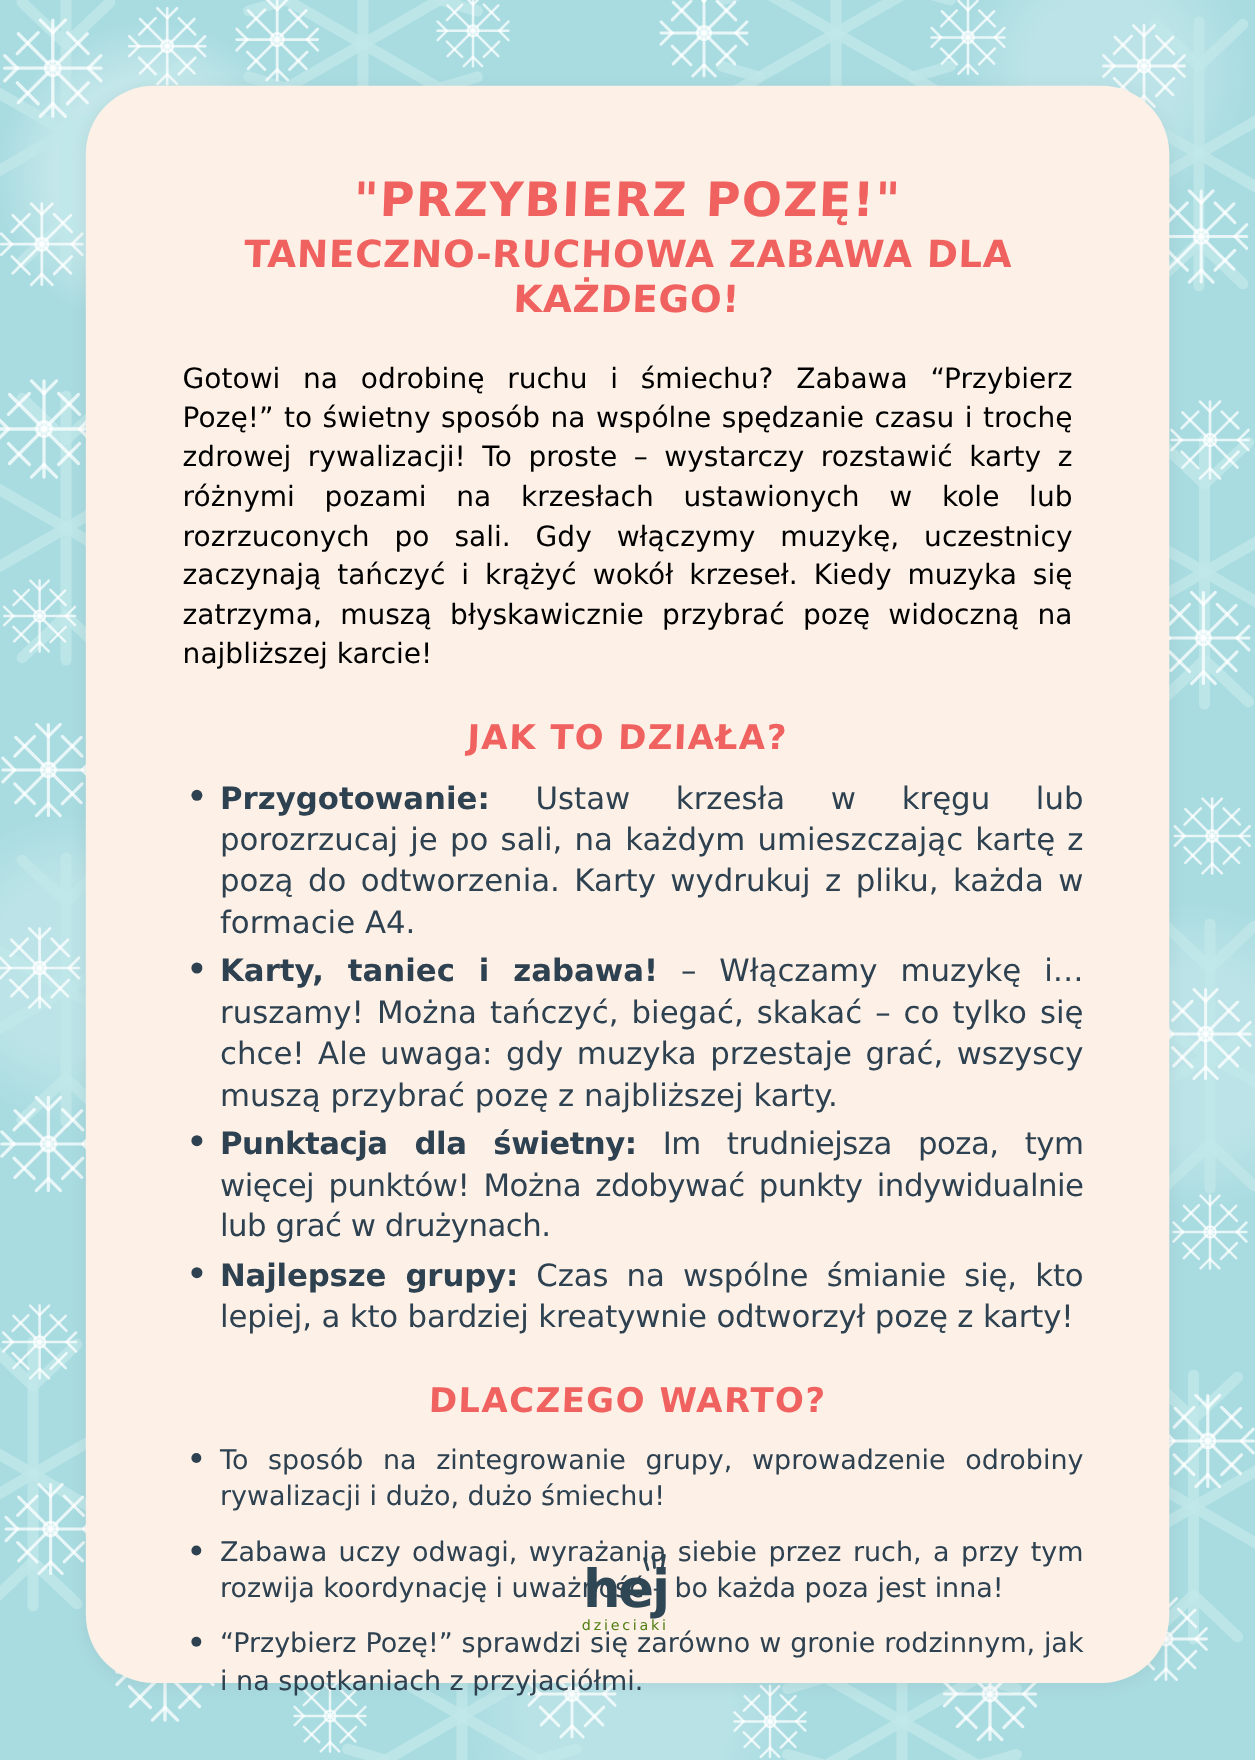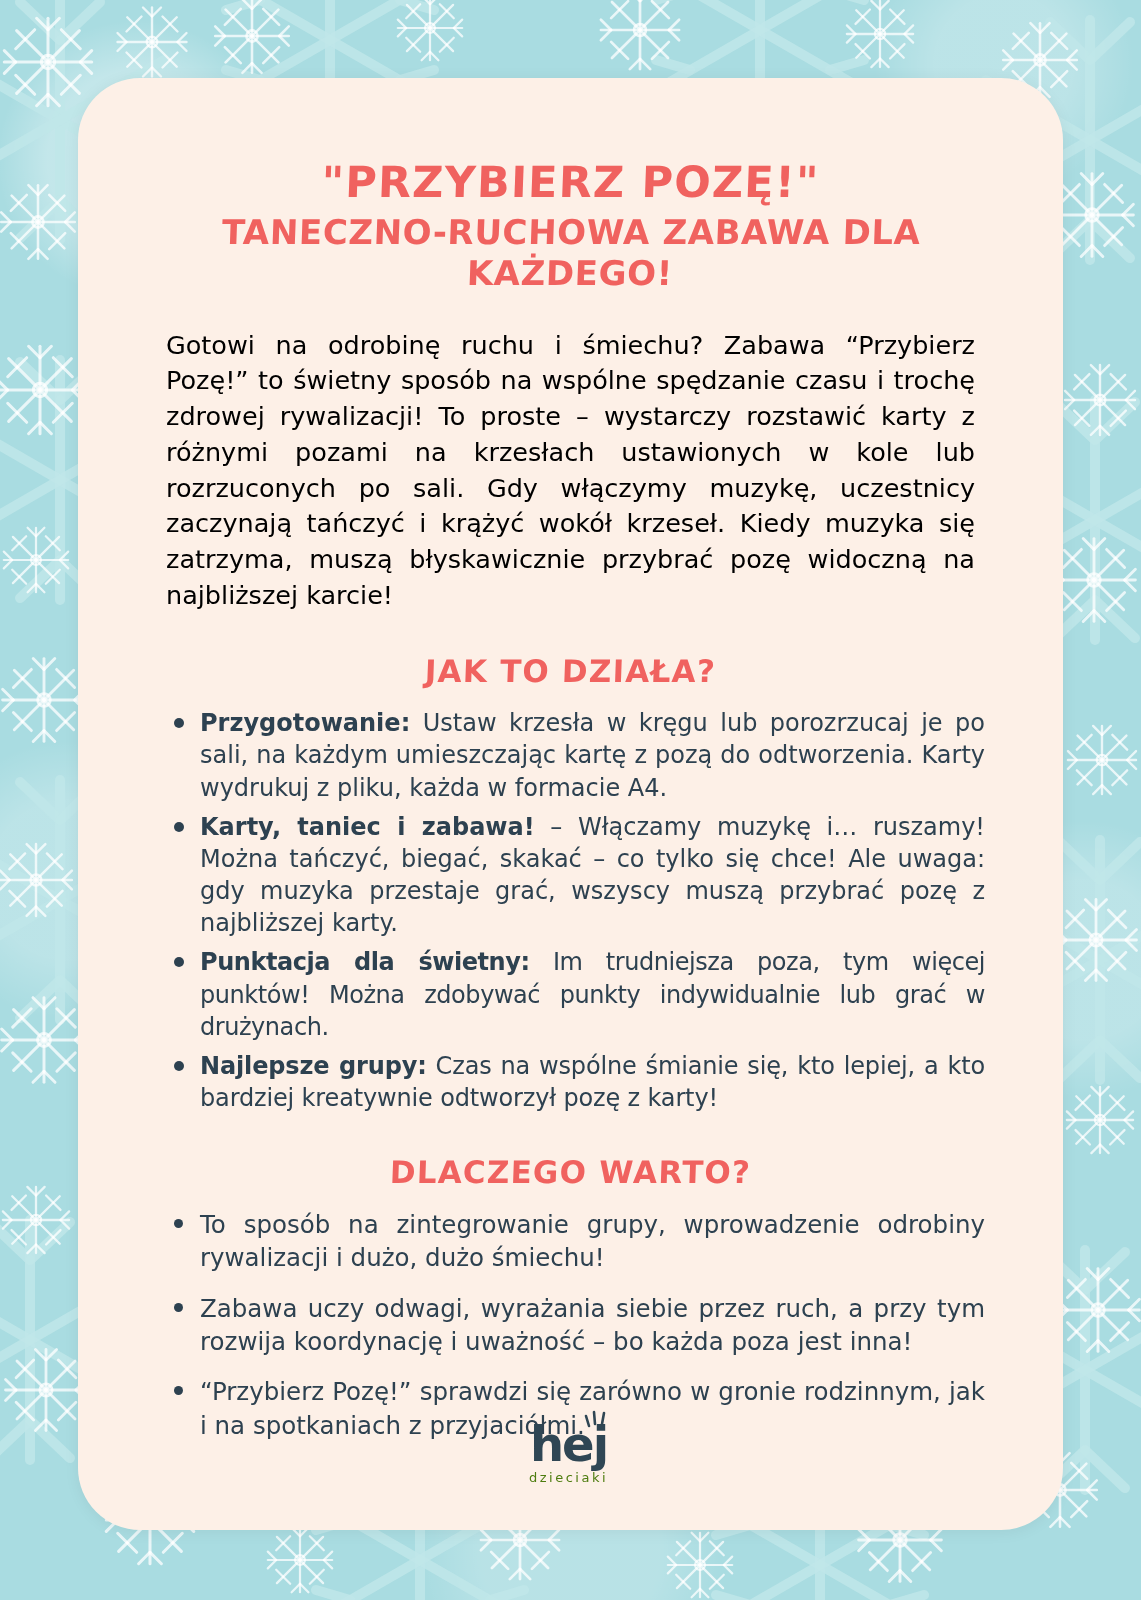--- a/index.html
+++ b/index.html
@@ -90,21 +90,21 @@
   
   ul.list {
     list-style: none;
     margin: 0 12px 0 22px;
     padding: 0;
   }
   ul.list li {
     position: relative;
     padding-left: 34px;
     color: #2d4150;
-    font-size: 24px;
+    font-size: 28px;
     line-height: 1.34;
     margin-bottom: 7px;
     text-align: justify;
     text-justify: inter-word;
   }
   ul.list li::before {
     content: "";
     position: absolute;
     left: 8px;
     top: 11px;

